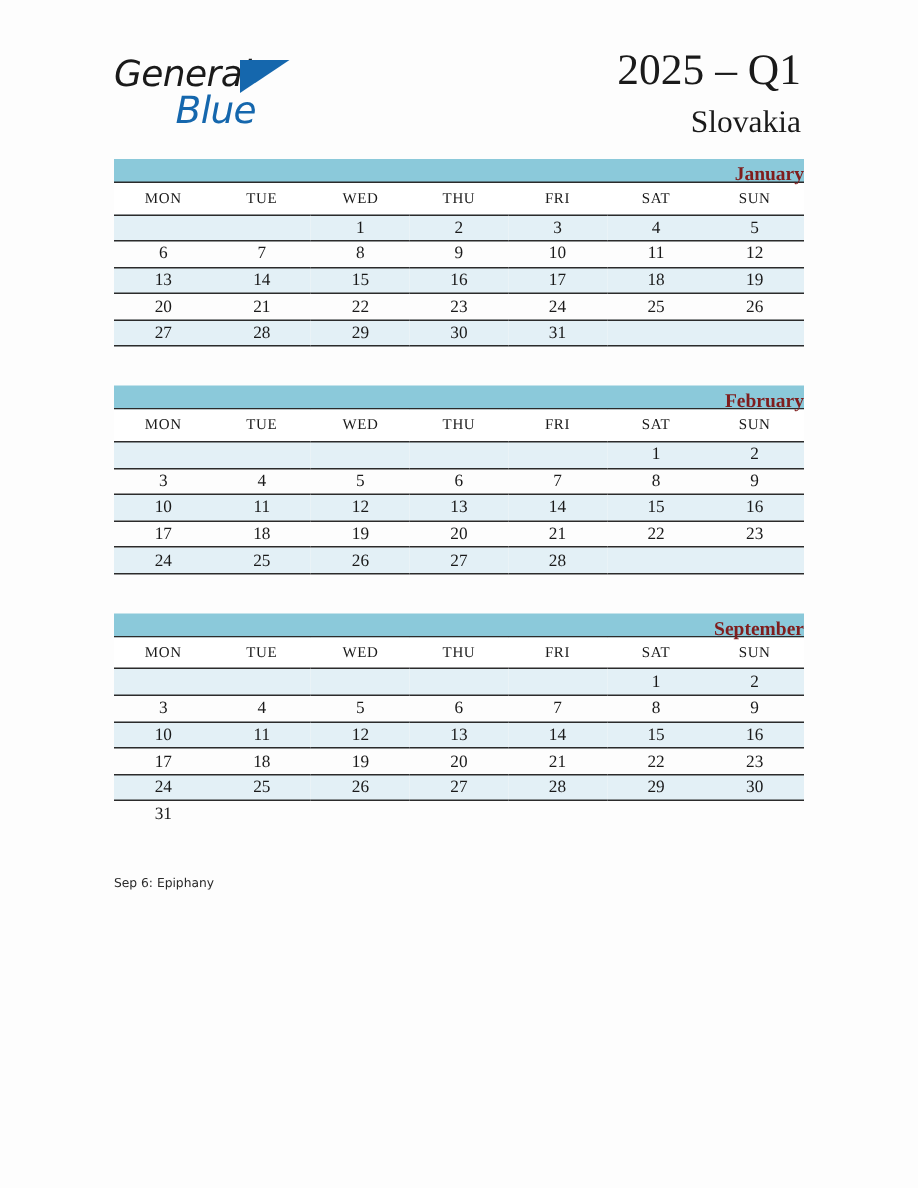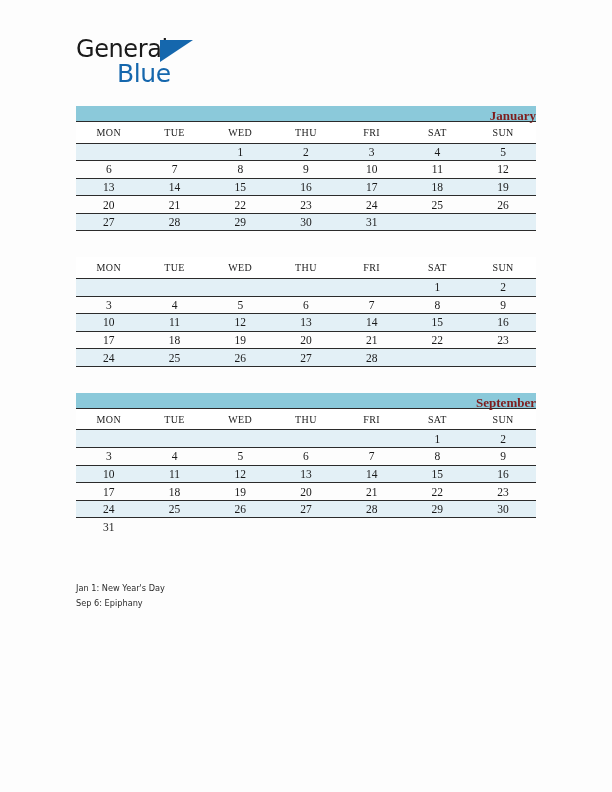--- a/index.html
+++ b/index.html
@@ -30,20 +30,21 @@
     width: 612px;
     height: 100px;
   }
 
   .logo {
     position: absolute;
     left: 76px;
     top: 36px;
     width: 220px;
     height: 56px;
+    font-style: italic;
   }
   .logo-general {
     position: absolute;
     left: 0;
     top: 0;
     font-family: "DejaVu Sans", sans-serif;
     font-size: 24px;
     letter-spacing: -0.4px;
     color: #1a1a1a;
     line-height: 26px;
@@ -168,20 +169,24 @@
 <div class="page">
 
   <div class="header">
 
     <div class="logo">
       <span class="logo-general">General</span>
       <span class="logo-tri"></span>
       <span class="logo-blue">Blue</span>
     </div>
 
+    <div class="title-block">
+      <div class="title-main">2025 – Q1</div>
+      <div class="title-sub">Slovakia</div>
+    </div>
 
   </div>
 
   <div class="months" id="months-container">
       <div class="month">
         <div class="month-title">January</div>
         <table class="cal">
           <thead>
             <tr>
               <th>MON</th>
@@ -236,20 +241,21 @@
               <td>29</td>
               <td>30</td>
               <td>31</td>
               <td></td>
               <td></td>
             </tr>
           </tbody>
         </table>
       </div>
       <div class="month">
+        <div class="month-title">February</div>
         <table class="cal">
           <thead>
             <tr>
               <th>MON</th>
               <th>TUE</th>
               <th>WED</th>
               <th>THU</th>
               <th>FRI</th>
               <th>SAT</th>
               <th>SUN</th>
@@ -372,17 +378,16 @@
               <td></td>
               <td></td>
               <td></td>
             </tr>
           </tbody>
         </table>
       </div>
     </div>
 
   <div class="notes" id="notes-container">
-      <div class="note">Jan 1: New Year's Day</div>
       <div class="note">Sep 6: Epiphany</div>
     </div>
 
 </div>
 
 </body></html>

